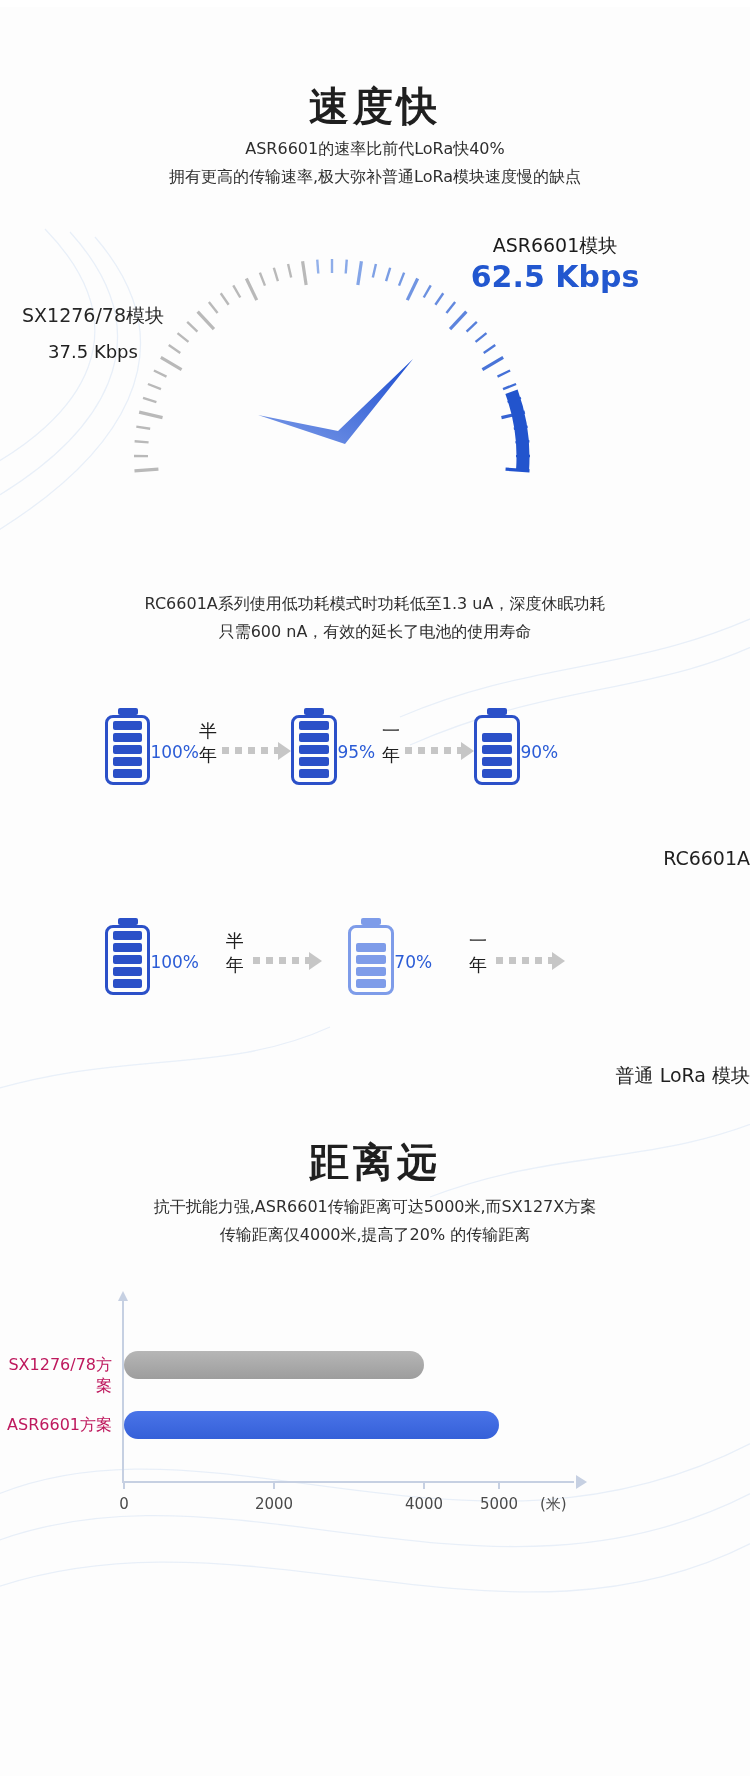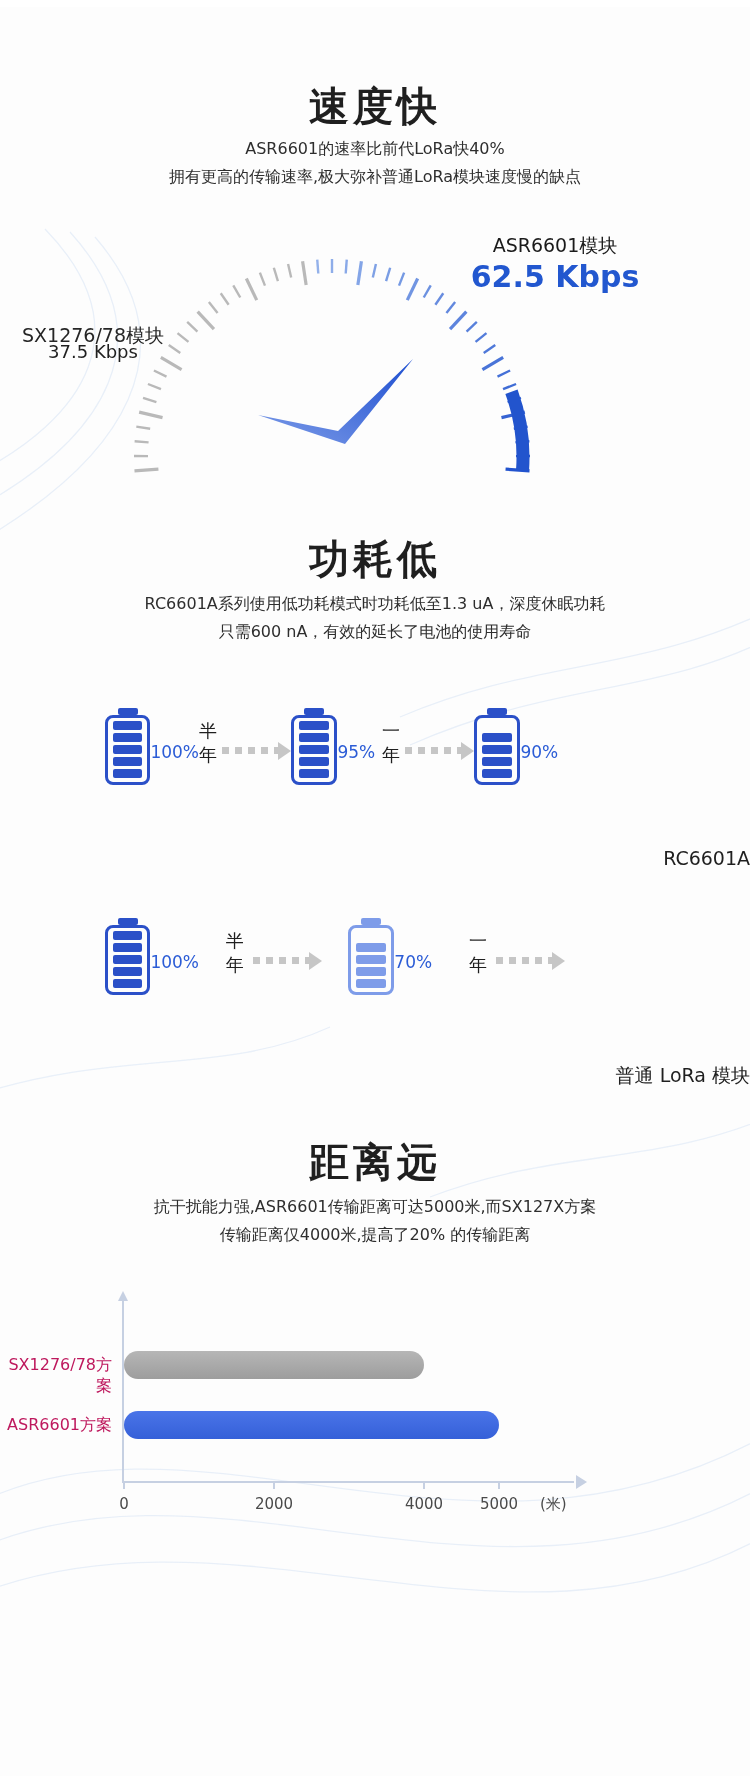--- a/index.html
+++ b/index.html
@@ -6,21 +6,21 @@
   html,body{background:#ffffff}
   body{font-family:"DejaVu Sans","Liberation Sans",sans-serif;}
   .page{position:relative;width:750px;height:1776px;margin:7px auto;background:#fdfdfd;overflow:hidden;}
   .bg-waves{position:absolute;left:0;top:0;width:750px;height:1776px;pointer-events:none;}
 
   .sec-title{position:absolute;left:0;width:100%;text-align:center;font-size:40px;font-weight:600;color:#1f1f1f;letter-spacing:4px;}
   .sec-sub{position:absolute;left:0;width:100%;text-align:center;font-size:16px;line-height:28px;color:#2e2e2e;}
 
   
   .gauge-svg{position:absolute;left:92px;top:245px;width:480px;height:235px;overflow:visible;}
-  .g-left-label{position:absolute;left:18px;top:316px;width:150px;text-align:center;font-size:19px;color:#262626;}
+  .g-left-label{position:absolute;left:18px;top:296px;width:150px;text-align:center;font-size:19px;color:#262626;}
   .g-left-value{position:absolute;left:18px;top:334px;width:150px;text-align:center;font-size:18px;color:#1f1f1f;}
   .g-right-label{position:absolute;left:470px;top:226px;width:170px;text-align:center;font-size:19px;font-weight:500;color:#1b1b1b;}
   .g-right-value{position:absolute;left:462px;top:252px;width:186px;text-align:center;font-size:30px;font-weight:600;color:#2257cf;}
 
   
   .batt-row{position:absolute;left:105px;width:460px;display:flex;justify-content:space-between;align-items:flex-start;}
   #batt-row-0{top:700px}
   #batt-row-1{top:910px}
   .batt-cell{width:94px;display:flex;flex-direction:row;align-items:center;}
   .batt{position:relative;width:46px;height:70px;margin-top:8px;border:3px solid var(--c);border-radius:8px;}
@@ -132,21 +132,20 @@
       <line x1="428.9771255655219" y1="145.90984842638358" x2="415.61510658614156" y2="150.08793995179082" stroke="rgb(59,104,212)" stroke-width="2.4"></line>
       <line x1="432.85435955458206" y1="160.15364004969865" x2="409.478073547966" y2="165.589562467917" stroke="rgb(54,99,211)" stroke-width="3.2"></line>
       <line x1="435.6595972910488" y1="174.64671372149937" x2="421.8250803108736" y2="176.79290568058525" stroke="rgb(49,95,210)" stroke-width="2.4"></line>
       <line x1="437.3772456384846" y1="189.30850854235592" x2="423.42127877515736" y2="190.41800793835097" stroke="rgb(44,91,208)" stroke-width="2.4"></line>
       <line x1="437.9977569123259" y1="204.05752576294984" x2="423.9979155144847" y2="204.12416535546853" stroke="rgb(39,87,207)" stroke-width="2.4"></line>
       <line x1="437.5176819514452" y1="218.81178180133682" x2="413.5761447452094" y2="217.1376264314778" stroke="rgb(34,83,206)" stroke-width="3.2"></line>
       <path d="M 419.4812905701085 139.67415262479727 A 191 191 0 0 1 430.5347335996264 218.32348648512794" fill="none" stroke="#2254cd" stroke-width="13"></path>
       <path d="M166 163 L253 192 L321 107 L246 179 Z" fill="url(#needle-grad)"></path>
   </svg>
 
-  <h1 class="sec-title" style="top:525px">功耗低</h1>
   <div class="sec-sub" style="top:583px">
     <div>RC6601A系列使用低功耗模式时功耗低至1.3 uA，深度休眠功耗</div>
     <div>只需600 nA，有效的延长了电池的使用寿命</div>
   </div>
 
   <div id="batt-row-0" class="batt-row">
       <div class="batt-cell">
         <div class="batt" style="--c: #2b50c8;">
           <div class="bars">
             <div class="bbar"></div>

